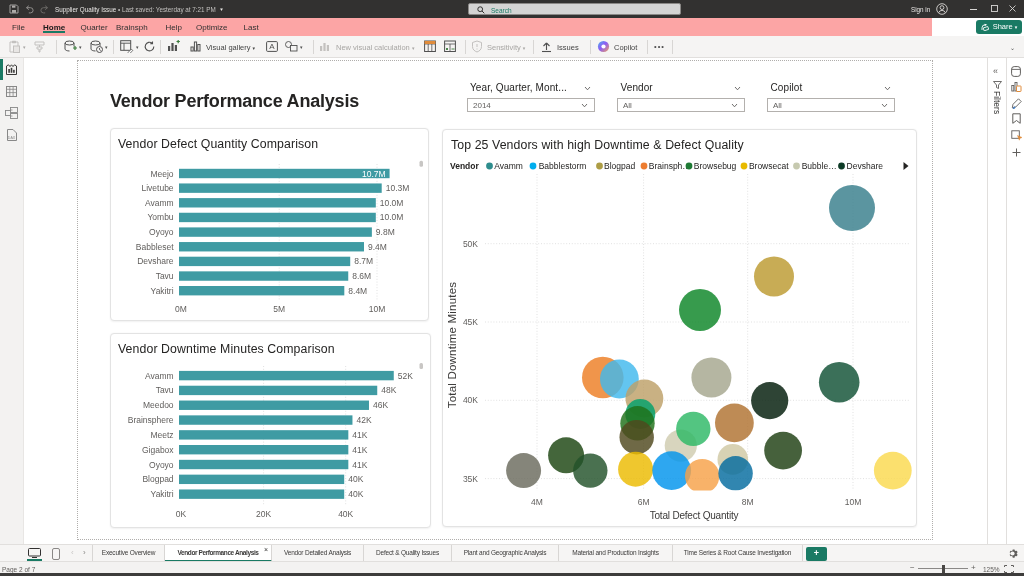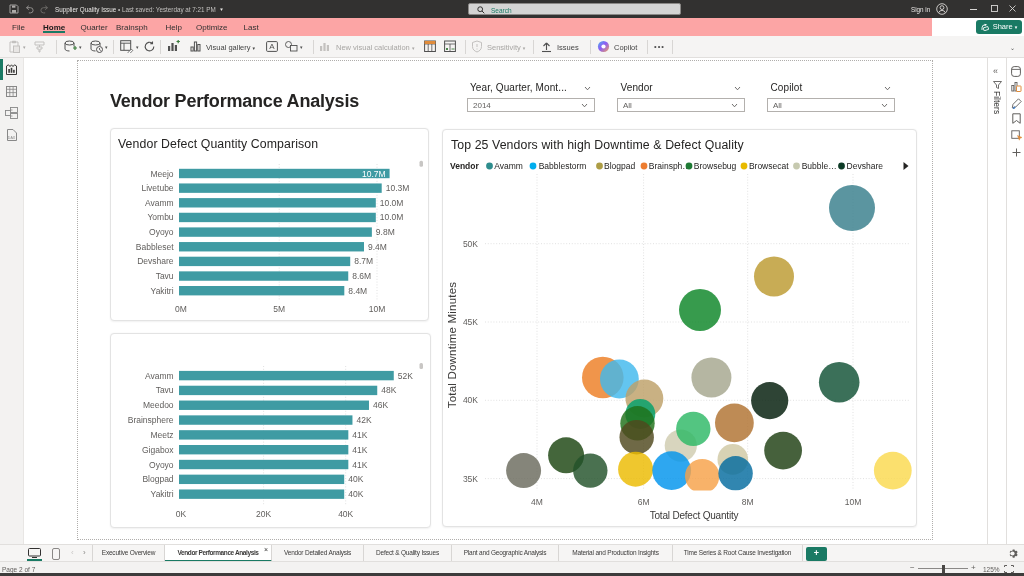--- a/index.html
+++ b/index.html
@@ -317,20 +317,21 @@
           <text x="238.312" y="165.7" text-anchor="start" font-family="&quot;Liberation Sans&quot;, sans-serif" font-size="8.5" fill="#605e5c">8.4M</text>
           <text x="71" y="184" text-anchor="middle" font-family="&quot;Liberation Sans&quot;, sans-serif" font-size="8.5" fill="#605e5c">0M</text>
           <text x="169.2" y="184" text-anchor="middle" font-family="&quot;Liberation Sans&quot;, sans-serif" font-size="8.5" fill="#605e5c">5M</text>
           <text x="267" y="184" text-anchor="middle" font-family="&quot;Liberation Sans&quot;, sans-serif" font-size="8.5" fill="#605e5c">10M</text>
           <rect x="309.5" y="32.8" width="3.5" height="6" rx="1.5" fill="#c8c6c4"></rect>
         </g>
     </svg>
   </div>
 
   <div class="card" style="left:86px;top:275px;width:321px;height:195px">
+    <div class="card-title" style="left:7px;top:8px">Vendor Downtime Minutes Comparison</div>
     <svg style="position:absolute;left:-1px;top:-1px" width="321" height="195" viewBox="0 0 321 195">
       <g id="c2">
           <line x1="153.6" y1="33" x2="153.6" y2="172" stroke="#e1e1e1" stroke-width="1" stroke-dasharray="1,1.8"></line>
           <line x1="235.7" y1="33" x2="235.7" y2="172" stroke="#e1e1e1" stroke-width="1" stroke-dasharray="1,1.8"></line>
           <rect x="69" y="37.9" width="214.76" height="9.4" fill="#3f9ba3"></rect>
           <text x="63.6" y="45.6" text-anchor="end" font-family="&quot;Liberation Sans&quot;, sans-serif" font-size="8.5" fill="#605e5c">Avamm</text>
           <text x="287.76" y="45.6" text-anchor="start" font-family="&quot;Liberation Sans&quot;, sans-serif" font-size="8.5" fill="#605e5c">52K</text>
           <rect x="69" y="52.72" width="198.24" height="9.4" fill="#3f9ba3"></rect>
           <text x="63.6" y="60.42" text-anchor="end" font-family="&quot;Liberation Sans&quot;, sans-serif" font-size="8.5" fill="#605e5c">Tavu</text>
           <text x="271.24" y="60.42" text-anchor="start" font-family="&quot;Liberation Sans&quot;, sans-serif" font-size="8.5" fill="#605e5c">48K</text>

